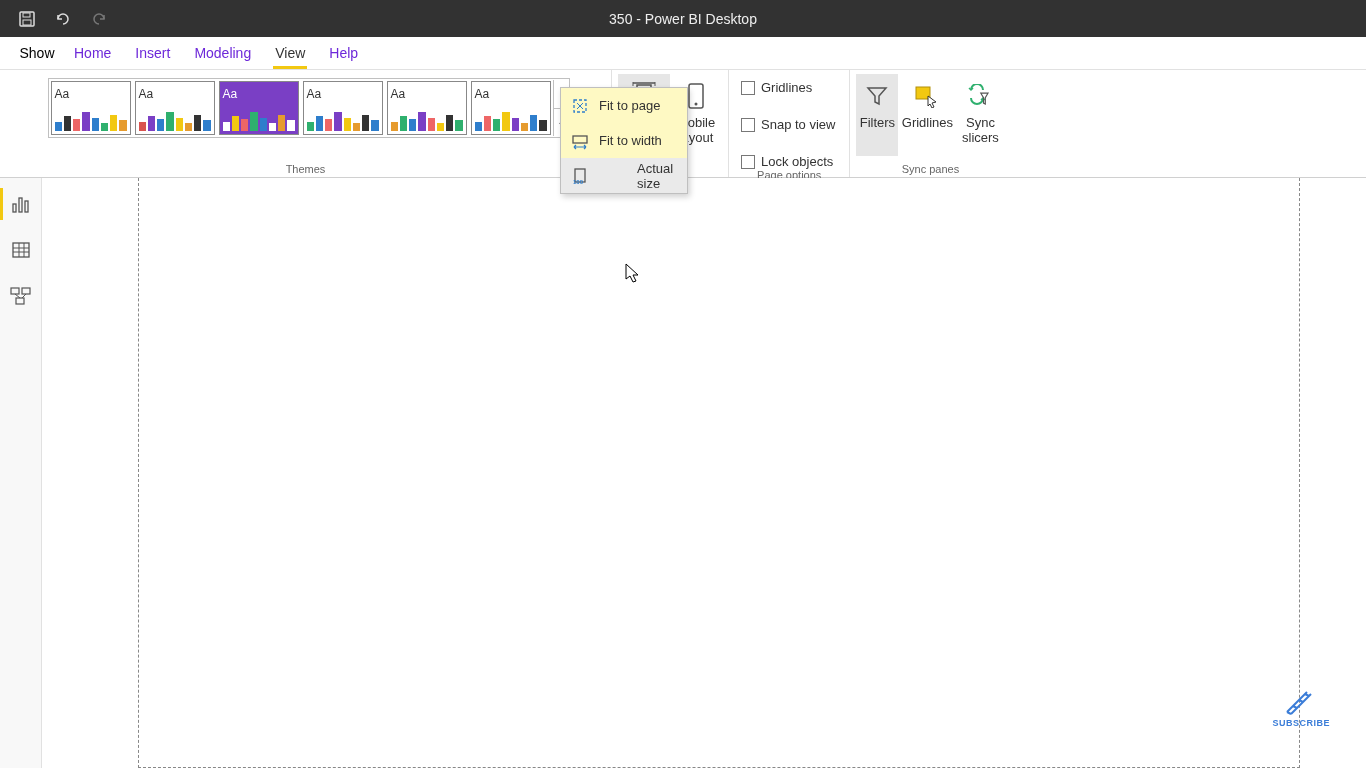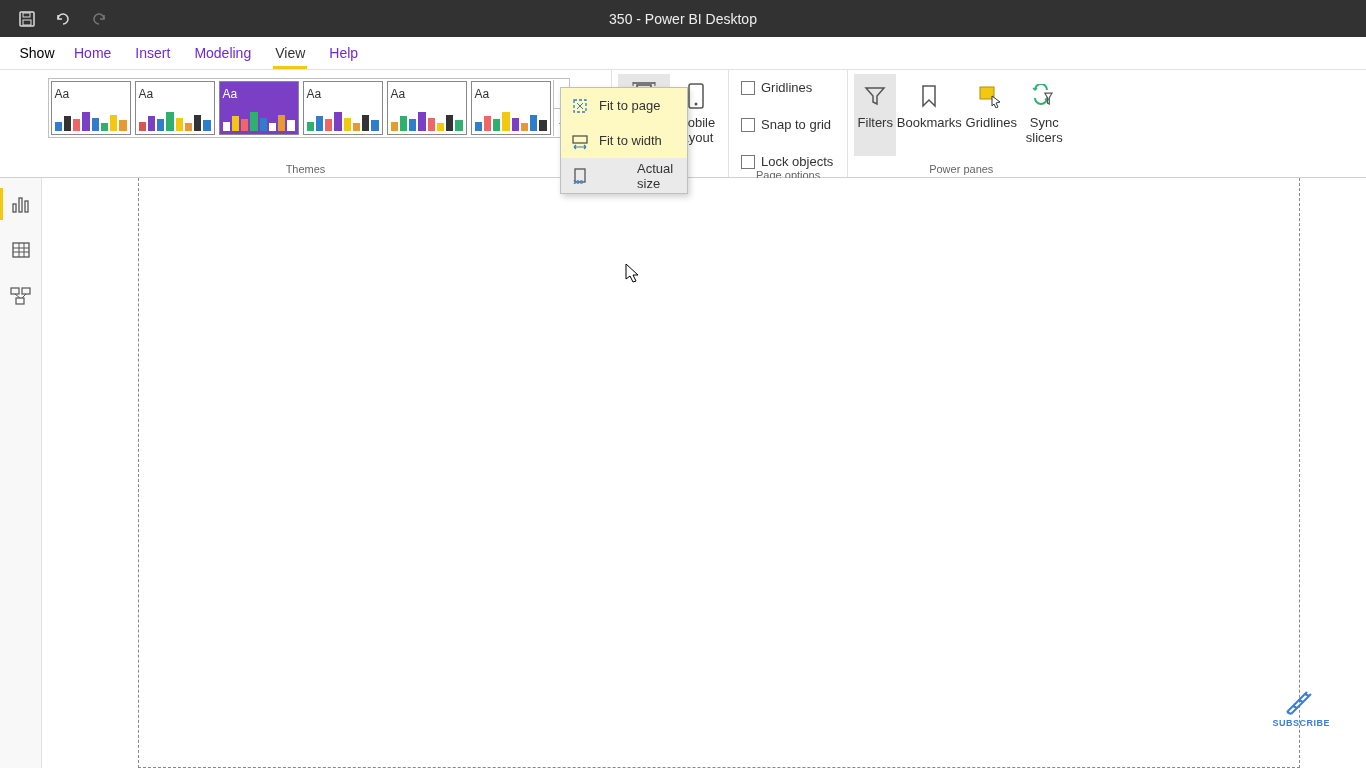--- a/index.html
+++ b/index.html
@@ -226,47 +226,39 @@
   </div>
 
   <div class="ribbon-group">
     <div class="page-opts">
       <label class="page-opt">
           <span class="page-opt-box"></span>
           <span>Gridlines</span>
         </label>
       <label class="page-opt">
           <span class="page-opt-box"></span>
-          <span>Snap to grid</span>
+          <span>Snap to view</span>
         </label>
       <label class="page-opt">
           <span class="page-opt-box"></span>
           <span>Lock objects</span>
         </label>
     </div>
     <div class="ribbon-group-label">Page options</div>
   </div>
 
   <div class="ribbon-group" style="border-right:none;">
     <div style="display:flex;">
       <div class="ribbon-large active" style="width:42px;">
         <div class="ribbon-large-icon">
           <svg width="24" height="24">
               <path d="M3 4 L21 4 L14 12 L14 20 L10 18 L10 12 Z" fill="none" stroke="#555" stroke-width="1.5"></path>
             </svg>
         </div>
         <div class="ribbon-large-label">Filters</div>
-      </div>
-      <div class="ribbon-large" style="width:66px;">
-        <div class="ribbon-large-icon">
-          <svg width="20" height="24">
-              <path d="M4 2 L16 2 L16 22 L10 16 L4 22 Z" fill="none" stroke="#555" stroke-width="1.5"></path>
-            </svg>
-        </div>
-        <div class="ribbon-large-label">Bookmarks</div>
       </div>
       <div class="ribbon-large" style="width:58px;">
         <div class="ribbon-large-icon">
           <svg width="26" height="24">
               <rect x="2" y="3" width="14" height="12" fill="#f2c811" stroke="#b28f0b"></rect>
               <path d="M14 12 L22 18 L18 19 L20 23 L18 24 L16 20 L14 22 Z" fill="#fff" stroke="#333" stroke-width="1"></path>
             </svg>
         </div>
         <div class="ribbon-large-label">Gridlines</div>
       </div>
@@ -276,21 +268,21 @@
               <path d="M6 6 A6 6 0 0 1 18 6" fill="none" stroke="#2fb06e" stroke-width="2"></path>
               <path d="M18 14 A6 6 0 0 1 6 14" fill="none" stroke="#2fb06e" stroke-width="2"></path>
               <path d="M4 4 L6 6 L8 4" fill="none" stroke="#2fb06e" stroke-width="1.5"></path>
               <path d="M20 16 L18 14 L16 16" fill="none" stroke="#2fb06e" stroke-width="1.5"></path>
               <path d="M22 8 L30 8 L27 13 L27 20 L25 19 L25 13 Z" fill="none" stroke="#555" stroke-width="1.3" transform="translate(-4,2) scale(0.9)"></path>
             </svg>
         </div>
         <div class="ribbon-large-label">Sync slicers</div>
       </div>
     </div>
-    <div class="ribbon-group-label">Power panes</div>
+    <div class="ribbon-group-label">Sync panes</div>
   </div>
 
 </div>
 
 <div class="pv-menu">
   <div class="pv-item">
     <span class="pv-icon">
       <svg width="18" height="18">
           <rect x="3" y="3" width="12" height="12" fill="none" stroke="#2e7ecc" stroke-width="1.3" stroke-dasharray="3 2"></rect>
           <path d="M6 6 L9 9 M12 6 L9 9 M6 12 L9 9 M12 12 L9 9" stroke="#2e7ecc" stroke-width="1"></path>

